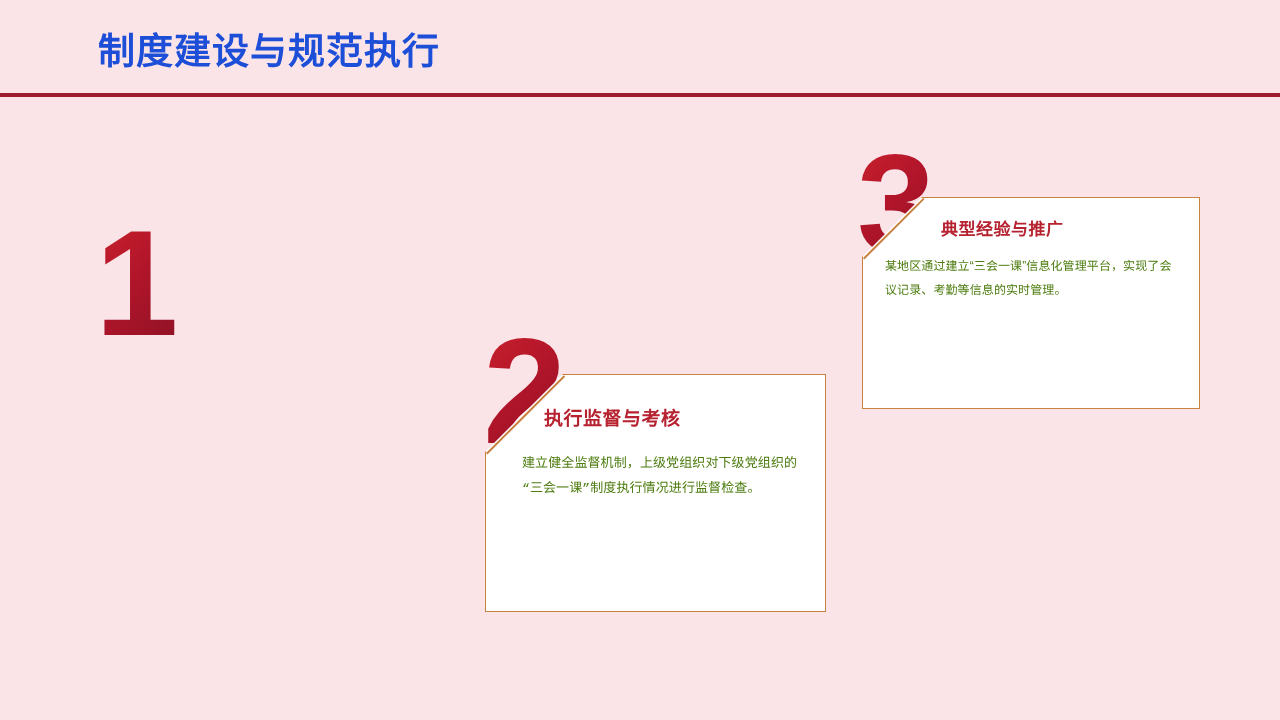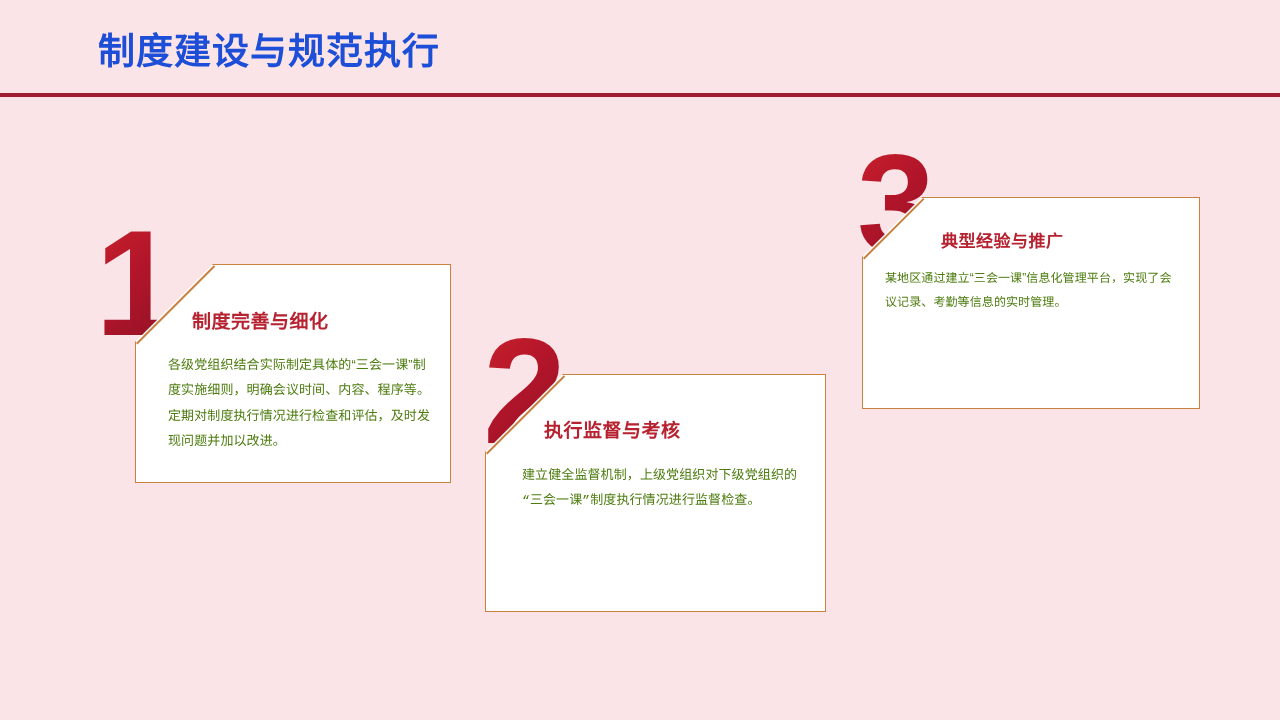--- a/index.html
+++ b/index.html
@@ -65,21 +65,20 @@
     top: var(--cut);
     left: 0;
     width: calc(var(--cut) * 1.4143);
     transform: rotate(-45deg);
   }
 
   .card-inner {
     position: absolute;
     left: 0; right: 0; top: 0; bottom: 0;
     padding: 12px;
-    margin-top: 12px;
   }
 
   .card-heading {
     position: absolute;
     font-size: 19px;
     font-weight: 700;
     color: #b72230;
     letter-spacing: 0.5px;
     white-space: nowrap;
   }
@@ -137,30 +136,20 @@
 <body>
 
 <div class="slide">
 
   <div class="slide-title">制度建设与规范执行</div>
 
   <div class="title-rule"></div>
 
   <div class="numeral" id="numeral-1">1</div>
 
-  <div class="card" id="card-1">
-    <span class="cut-edge"></span>
-    <div class="card-inner">
-      <div class="card-heading">制度完善与细化</div>
-      <div class="card-body">
-        <p>各级党组织结合实际制定具体的“三会一课”制度实施细则，明确会议时间、内容、程序等。</p>
-        <p>定期对制度执行情况进行检查和评估，及时发现问题并加以改进。</p>
-      </div>
-    </div>
-  </div>
 
   <div class="numeral" id="numeral-2">2</div>
 
   <div class="card" id="card-2">
     <span class="cut-edge"></span>
     <div class="card-inner">
       <div class="card-heading">执行监督与考核</div>
       <div class="card-body">
         <p>建立健全监督机制，上级党组织对下级党组织的“三会一课”制度执行情况进行监督检查。</p>
       </div>

